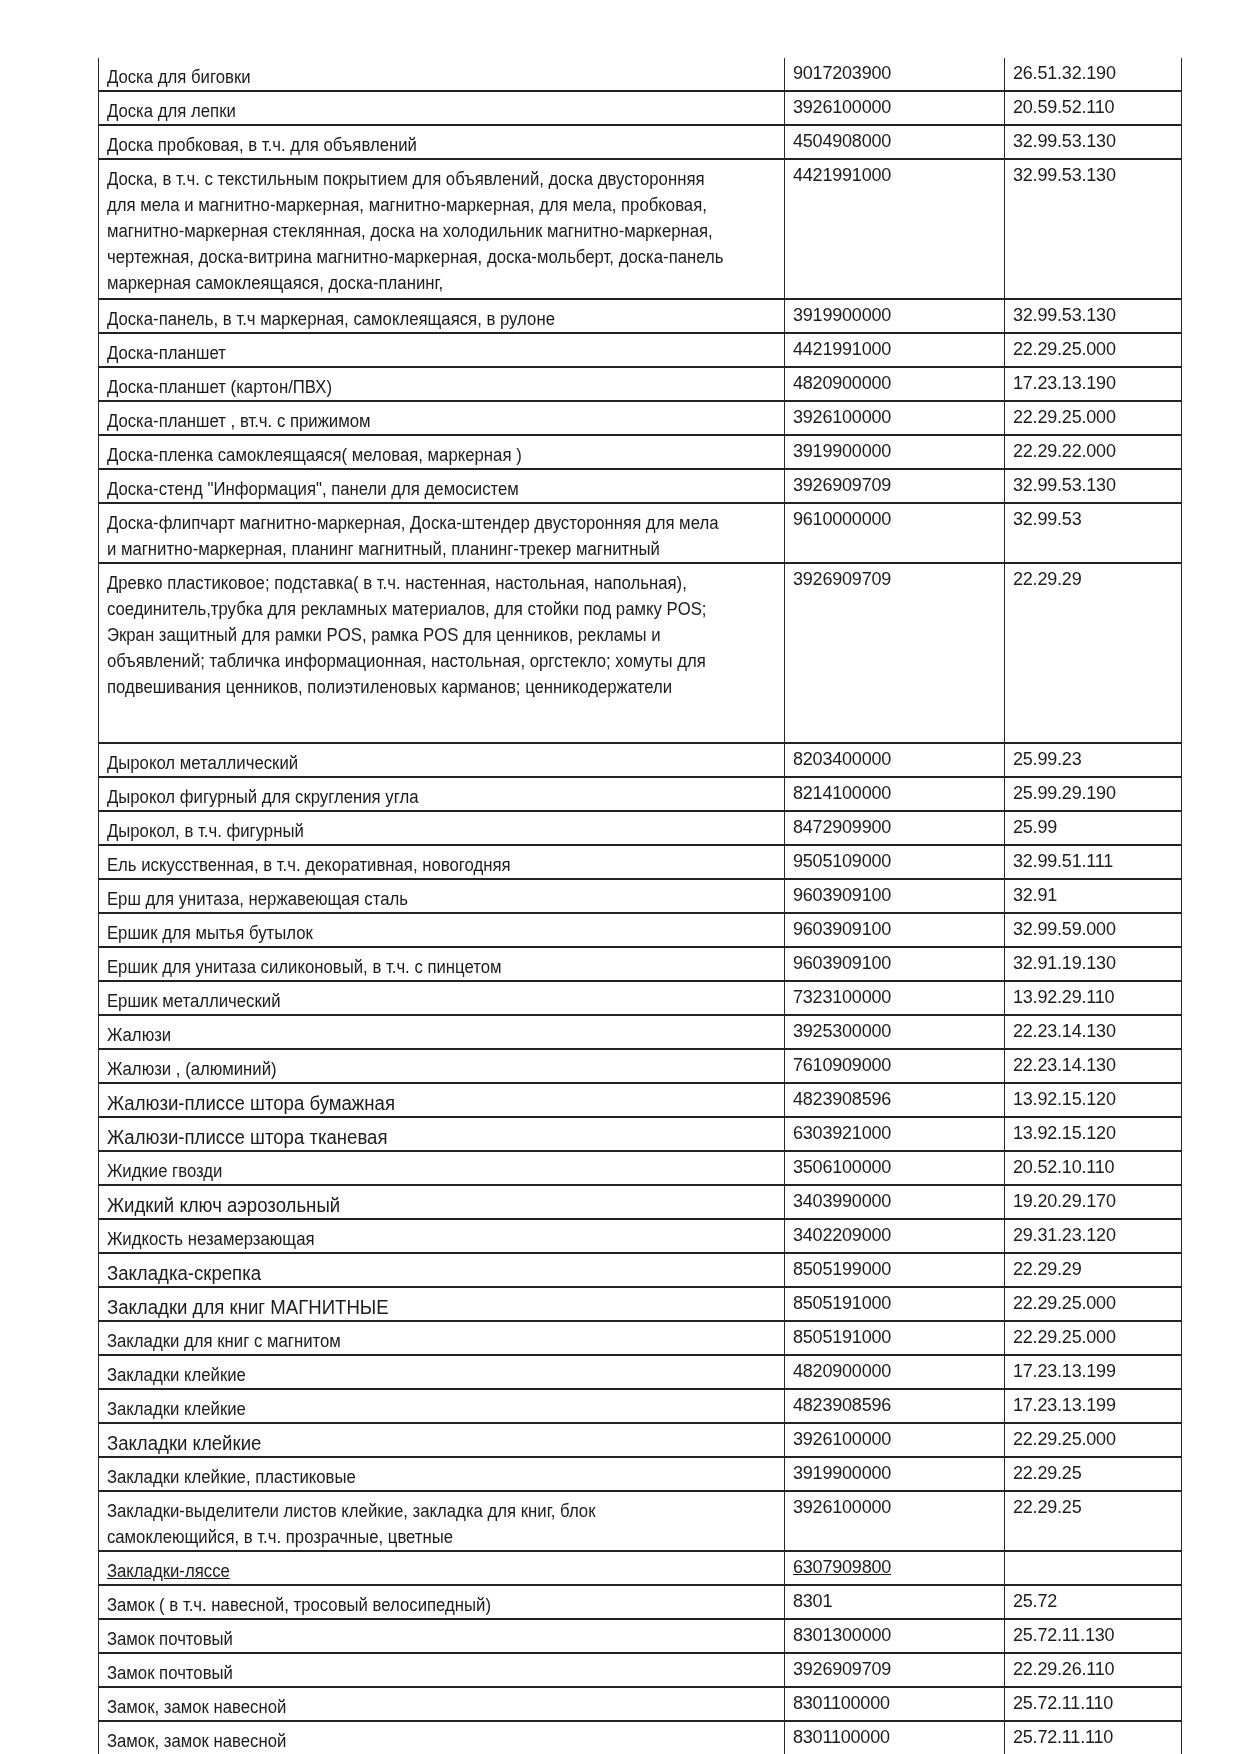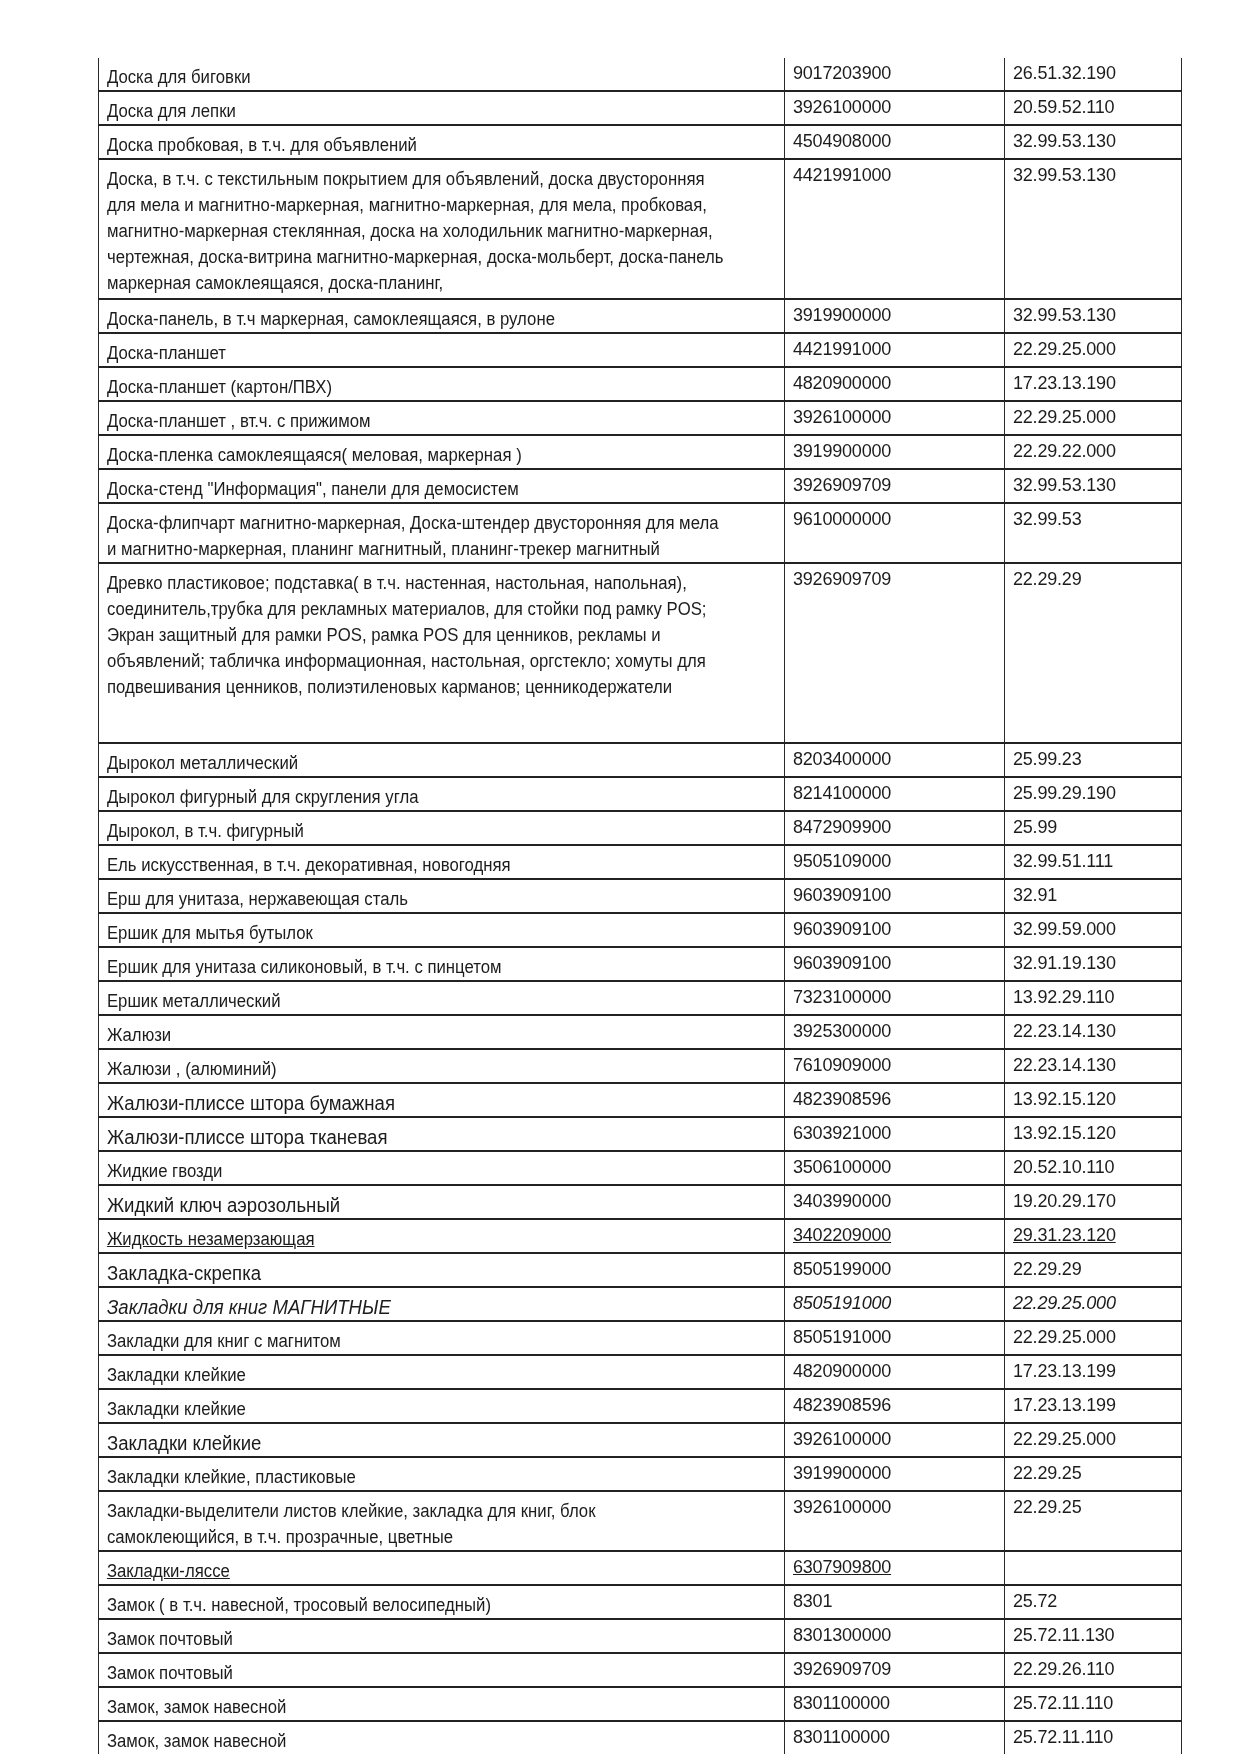--- a/index.html
+++ b/index.html
@@ -159,31 +159,31 @@
         <tr style="height: 25px;">
           <td class="name">Жидкие гвозди</td>
           <td class="tnved">3506100000</td>
           <td class="okpd">20.52.10.110</td>
         </tr>
         <tr class="big" style="height: 29px;">
           <td class="name">Жидкий ключ аэрозольный</td>
           <td class="tnved">3403990000</td>
           <td class="okpd">19.20.29.170</td>
         </tr>
-        <tr style="height: 25px; text-decoration: underline;">
+        <tr style="height: 25px;">
           <td class="name">Жидкость незамерзающая</td>
           <td class="tnved">3402209000</td>
           <td class="okpd">29.31.23.120</td>
         </tr>
         <tr class="big" style="height: 29px;">
           <td class="name">Закладка-скрепка</td>
           <td class="tnved">8505199000</td>
           <td class="okpd">22.29.29</td>
         </tr>
-        <tr class="big" style="height: 29px; font-style: italic;">
+        <tr class="big" style="height: 29px;">
           <td class="name">Закладки для книг МАГНИТНЫЕ</td>
           <td class="tnved">8505191000</td>
           <td class="okpd">22.29.25.000</td>
         </tr>
         <tr style="height: 25px;">
           <td class="name">Закладки для книг с магнитом</td>
           <td class="tnved">8505191000</td>
           <td class="okpd">22.29.25.000</td>
         </tr>
         <tr style="height: 25px;">

